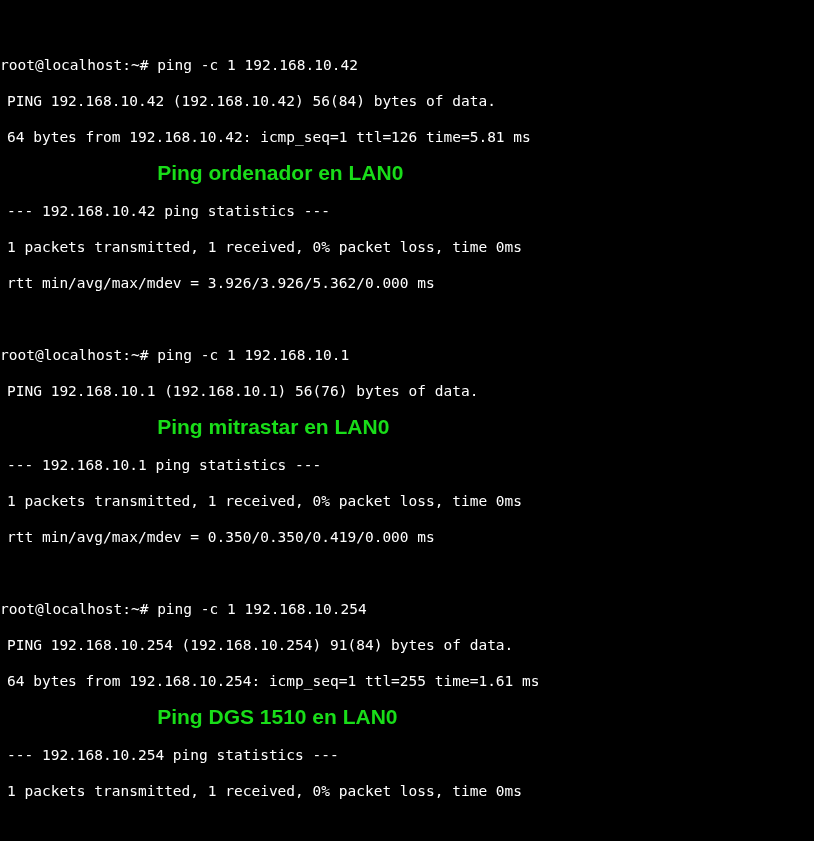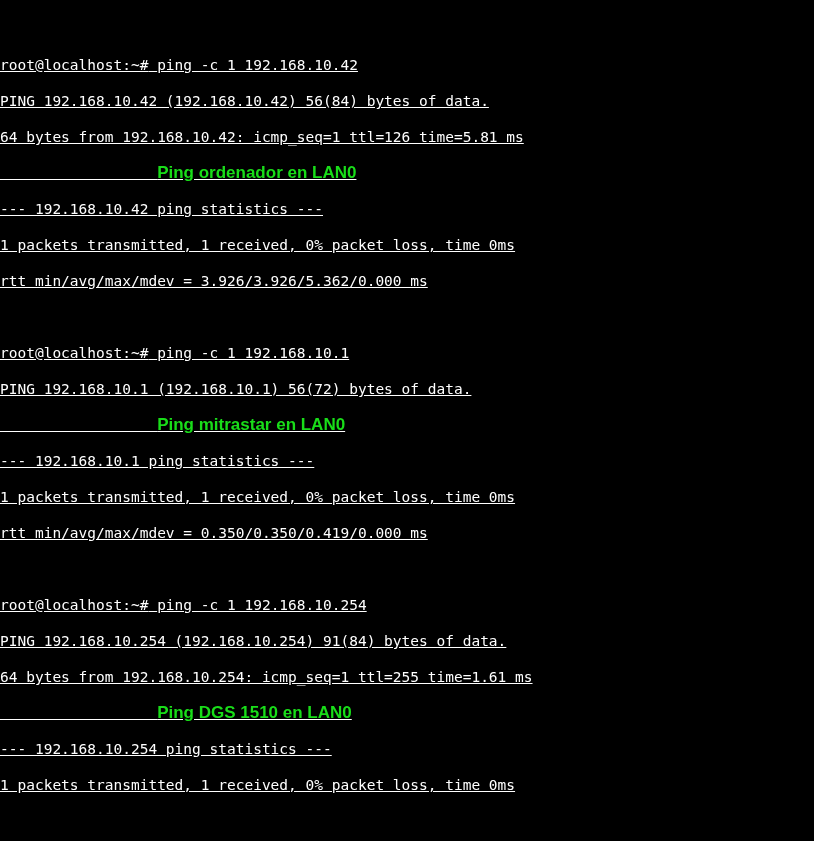--- a/index.html
+++ b/index.html
@@ -14,49 +14,48 @@
     height: 841px;
     overflow: hidden;
   }
   .terminal {
     padding: 2px 0 0 0;
     white-space: pre;
   }
   .line {
     display: block;
     min-height: 18px;
-    text-decoration: underline;
   }
   .prompt { color: #fff; }
-  .out { color: #fff; }
+  .out { color: #fff; padding-left: 7px; }
   .ann-green {
     color: #19dd19;
     font-family: Tahoma, Arial, sans-serif;
-    font-size: 17px;
+    font-size: 21px;
     font-weight: 700;
     white-space: pre;
   }
 </style>
 </head>
 <body>
 
 <div class="terminal">
 
 
 <span class="line"><span class="prompt">root@localhost:~#</span> <span>ping -c 1 192.168.10.42</span></span>
 <span class="line out">PING 192.168.10.42 (192.168.10.42) 56(84) bytes of data.</span>
 <span class="line out">64 bytes from 192.168.10.42: icmp_seq=1 ttl=126 time=5.81 ms</span>
 <span class="line"><span>                  </span><span class="ann-green">Ping ordenador en LAN0</span></span>
 <span class="line out">--- 192.168.10.42 ping statistics ---</span>
 <span class="line out">1 packets transmitted, 1 received, 0% packet loss, time 0ms</span>
 <span class="line out">rtt min/avg/max/mdev = 3.926/3.926/5.362/0.000 ms</span>
 
 
 <span class="line"><span class="prompt">root@localhost:~#</span> <span>ping -c 1 192.168.10.1</span></span>
-<span class="line out">PING 192.168.10.1 (192.168.10.1) 56(72) bytes of data.</span>
+<span class="line out">PING 192.168.10.1 (192.168.10.1) 56(76) bytes of data.</span>
 <span class="line"><span>                  </span><span class="ann-green">Ping mitrastar en LAN0</span></span>
 <span class="line out">--- 192.168.10.1 ping statistics ---</span>
 <span class="line out">1 packets transmitted, 1 received, 0% packet loss, time 0ms</span>
 <span class="line out">rtt min/avg/max/mdev = 0.350/0.350/0.419/0.000 ms</span>
 
 
 <span class="line"><span class="prompt">root@localhost:~#</span> <span>ping -c 1 192.168.10.254</span></span>
 <span class="line out">PING 192.168.10.254 (192.168.10.254) 91(84) bytes of data.</span>
 <span class="line out">64 bytes from 192.168.10.254: icmp_seq=1 ttl=255 time=1.61 ms</span>
 <span class="line"><span>                  </span><span class="ann-green">Ping DGS 1510 en LAN0</span></span>

